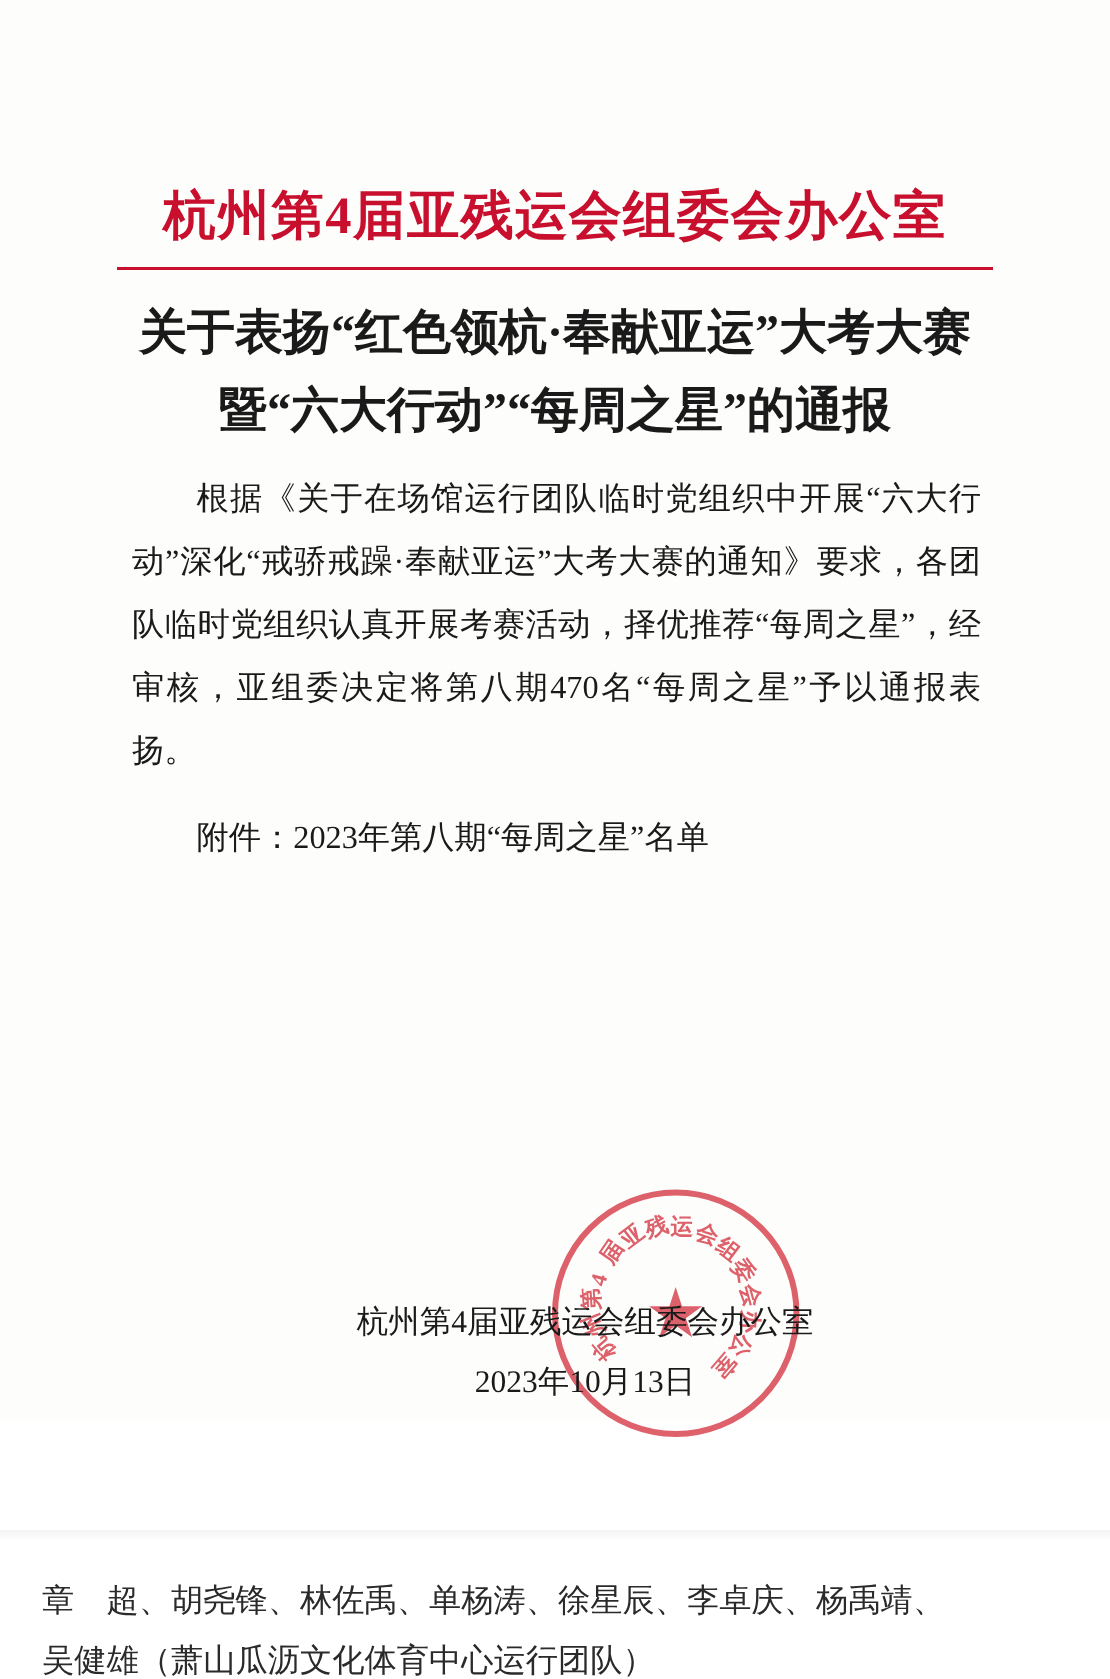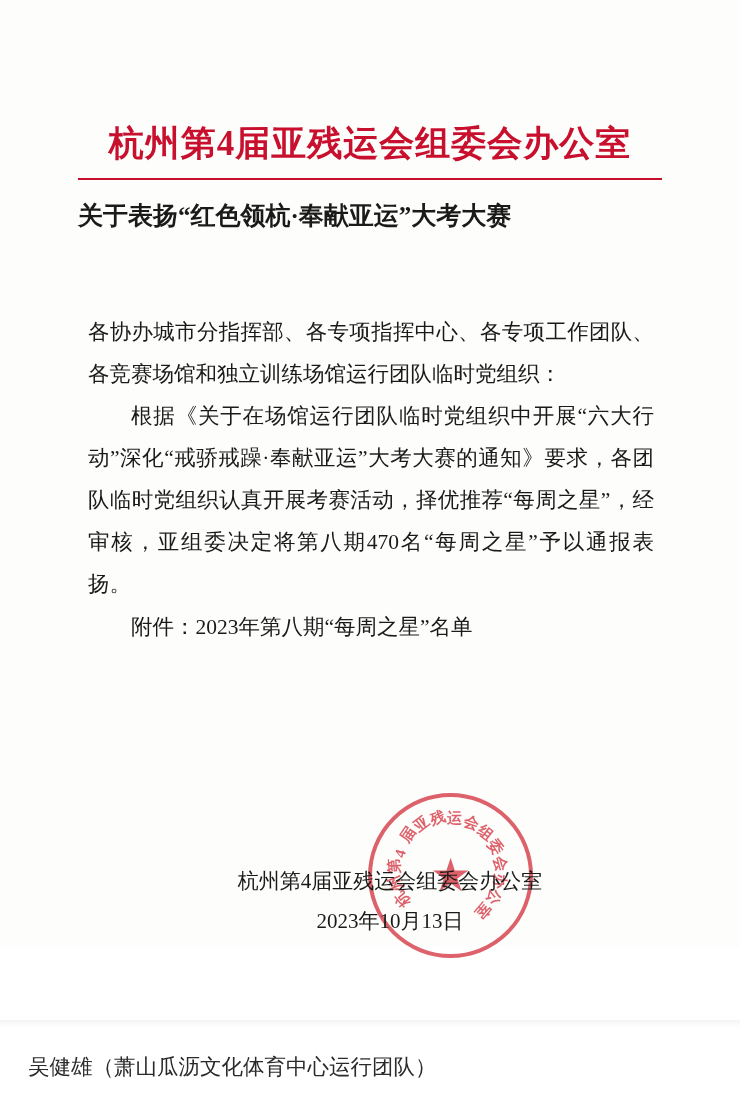--- a/index.html
+++ b/index.html
@@ -43,21 +43,22 @@
     width: 584px;
     height: 2px;
     background: #c8102e;
   }
   
   .doc-title {
     position: absolute;
     top: 196px;
     left: 78px;
     width: 584px;
-    font-size: 25px;
+    text-align: center;
+    font-size: 32px;
     font-weight: bold;
     line-height: 1.62;
     color: #1a1a1a;
   }
   .doc-title .line {
     display: block;
   }
   
   .body-text {
     position: absolute;
@@ -71,21 +72,21 @@
     text-justify: inter-ideograph;
   }
   .para {
     margin: 0 0 0 0;
   }
   .para.indent {
     text-indent: 2em;
   }
   .attachment {
     text-indent: 2em;
-    margin-top: 2px;
+    margin-top: 16px;
   }
   
   .signature {
     position: absolute;
     top: 862px;
     left: 0;
     width: 740px;
     text-align: center;
     font-size: 21px;
     line-height: 1.9;
@@ -164,24 +165,24 @@
 </head>
 <body>
 
 <div class="page">
 
   <div class="letterhead">杭州第4届亚残运会组委会办公室</div>
   <div class="letterhead-rule"></div>
 
   <div class="doc-title">
     <span class="line">关于表扬“红色领杭·奉献亚运”大考大赛</span>
+    <span class="line">暨“六大行动”“每周之星”的通报</span>
   </div>
 
   <div class="body-text">
-    <p class="para">各协办城市分指挥部、各专项指挥中心、各专项工作团队、各竞赛场馆和独立训练场馆运行团队临时党组织：</p>
     <p class="para indent">根据《关于在场馆运行团队临时党组织中开展“六大行动”深化“戒骄戒躁·奉献亚运”大考大赛的通知》要求，各团队临时党组织认真开展考赛活动，择优推荐“每周之星”，经审核，亚组委决定将第八期470名“每周之星”予以通报表扬。</p>
     <p class="attachment">附件：2023年第八期“每周之星”名单</p>
   </div>
 
   <div class="seal">
     <div class="seal-text">
         <span style="transform: translate(-47.1452px, 40.2658px) translate(-50%, -50%) rotate(-2.27765rad);">杭</span>
         <span style="transform: translate(-57.5431px, 23.0822px) translate(-50%, -50%) rotate(-1.95228rad);">州</span>
         <span style="transform: translate(-61.9025px, 3.47637px) translate(-50%, -50%) rotate(-1.6269rad);">第</span>
         <span style="transform: translate(-59.7657px, -16.4943px) translate(-50%, -50%) rotate(-1.30152rad);">4</span>
@@ -201,16 +202,17 @@
   </div>
 
   <div class="signature">
     <span class="org">杭州第4届亚残运会组委会办公室</span>
     <span class="date">2023年10月13日</span>
   </div>
 
   <div class="divider-shadow"></div>
 
   <div class="name-list">
+    <span class="row">章　超、胡尧锋、林佐禹、单杨涛、徐星辰、李卓庆、杨禹靖、</span>
     <span class="row">吴健雄（萧山瓜沥文化体育中心运行团队）</span>
   </div>
 
 </div>
 
 </body></html>

